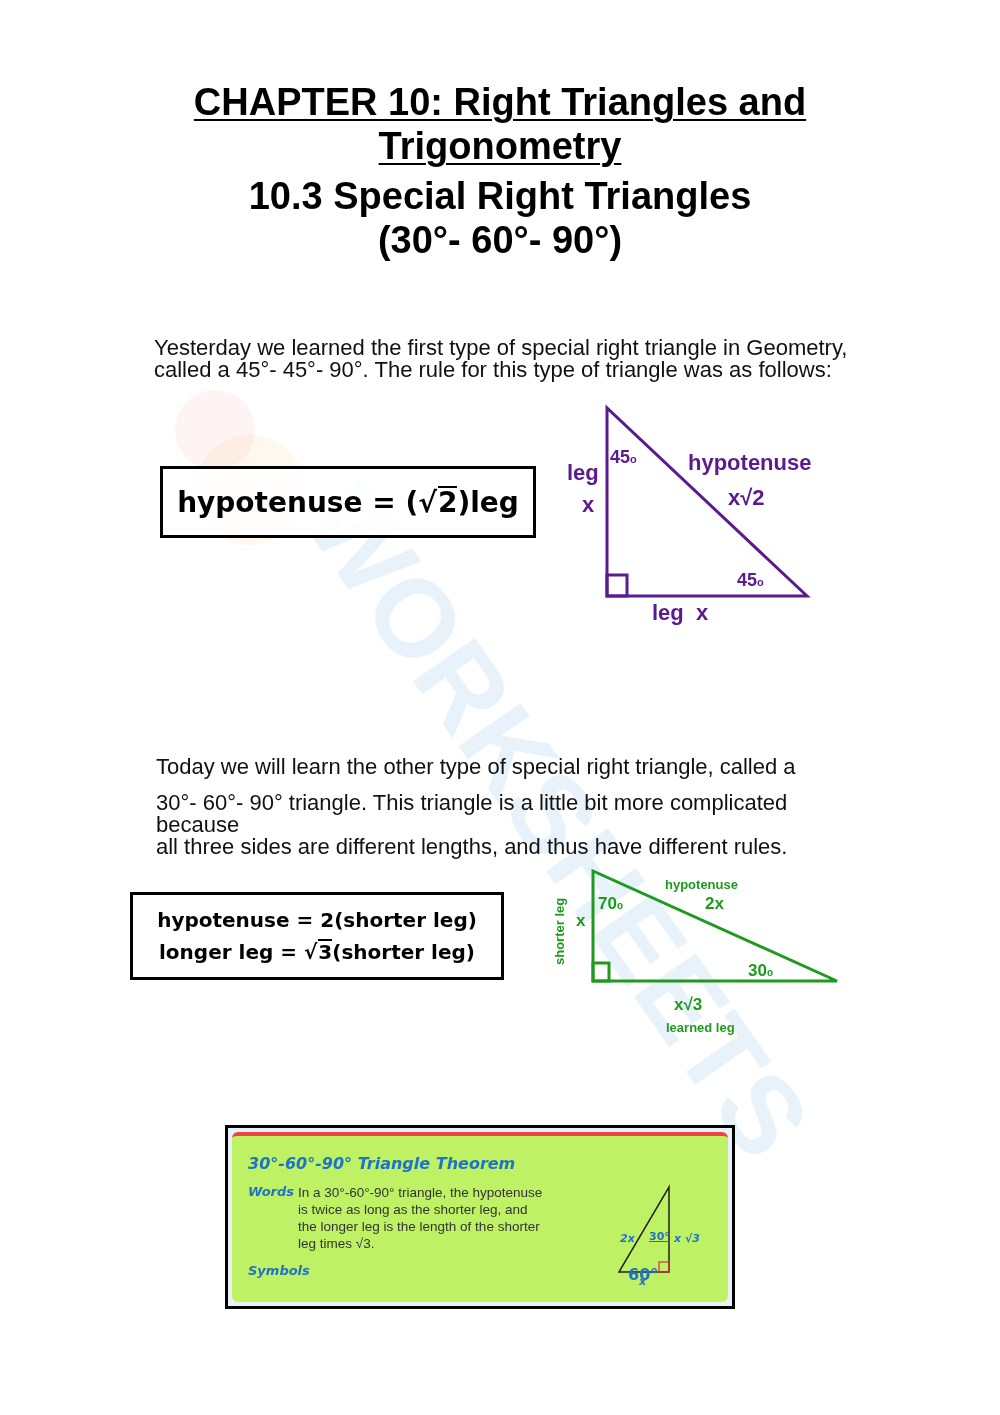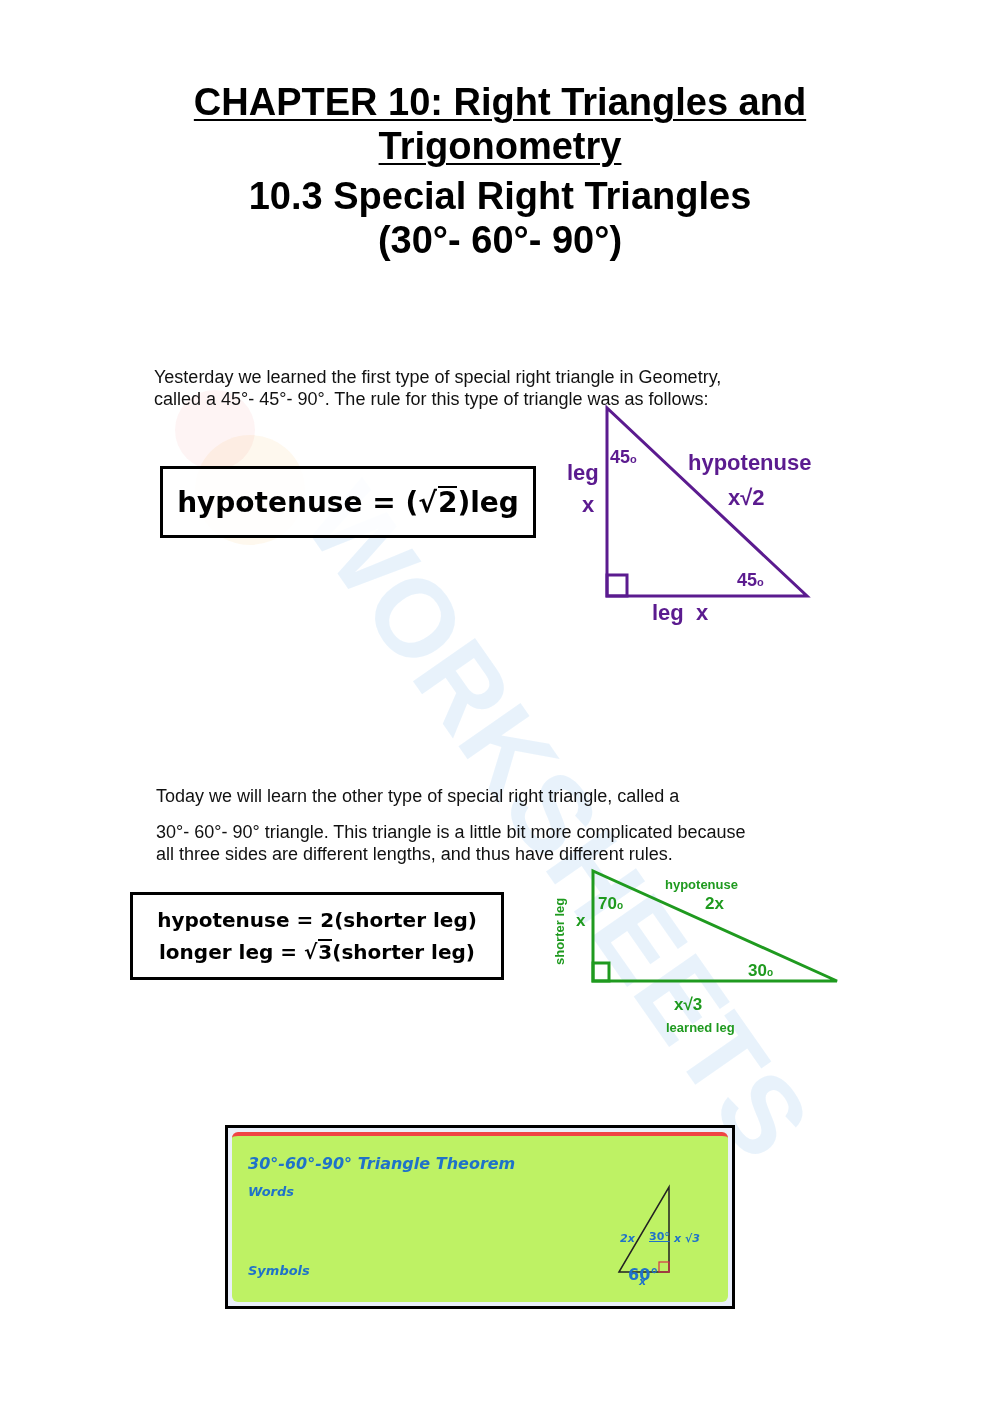--- a/index.html
+++ b/index.html
@@ -1,20 +1,20 @@
 <!DOCTYPE html>
 <html><head>
 <meta charset="utf-8">
 <style>
   html, body { margin: 0; padding: 0; }
   body { width: 1000px; height: 1415px; background: #ffffff; position: relative; overflow: hidden; font-family: "Liberation Sans", sans-serif; color: #000; }
   .abs { position: absolute; }
   .title { left: 0; width: 1000px; text-align: center; font-family: "Liberation Sans", sans-serif; font-weight: bold; font-size: 38px; line-height: 44px; }
   .title .u { text-decoration: underline; text-decoration-thickness: 2px; text-underline-offset: 4px; }
-  .para { font-size: 18px; line-height: 22px; color: #111; margin-top: 29px; }
+  .para { font-size: 22px; line-height: 22px; color: #111; }
   .rule-box { border: 3px solid #000; background: rgba(255,255,255,0.85); font-family: "DejaVu Sans", sans-serif; font-weight: bold; display: flex; flex-direction: column; justify-content: center; align-items: center; }
   .sqrt { display: inline-block; border-top: 2px solid #000; line-height: 1; padding-top: 1px; margin-left: 1px; }
   .svg-label { font-family: "Liberation Sans", sans-serif; font-weight: bold; }
   .theorem { left: 225px; top: 1125px; width: 504px; height: 178px; border: 3px solid #000; background: #eaf0fa; }
   .theorem-inner { position: absolute; left: 4px; top: 4px; right: 4px; bottom: 4px; background: #bef264; border-radius: 6px; border-top: 4px solid #ef4444; }
   .th-title { left: 16px; top: 18px; color: #1f72c9; font-weight: bold; font-style: italic; font-size: 16px; font-family: "DejaVu Sans", sans-serif; }
   .th-key { color: #1f72c9; font-weight: bold; font-style: italic; font-size: 13px; font-family: "DejaVu Sans", sans-serif; }
   .th-text { color: #333; font-size: 13.5px; line-height: 17px; font-family: "Liberation Sans", sans-serif; }
   .watermark { pointer-events: none; }
 </style>
@@ -80,20 +80,26 @@
 <div class="abs svg-label" style="left:665px;top:877px;font-size:13px;color:#1f9a1f;">hypotenuse</div>
 <div class="abs svg-label" style="left:705px;top:894px;font-size:17px;color:#1f9a1f;">2x</div>
 <div class="abs svg-label" style="left:748px;top:961px;font-size:17px;color:#1f9a1f;"><span>30</span><span style="font-size:10px;">o</span></div>
 <div class="abs svg-label" style="left:674px;top:995px;font-size:17px;color:#1f9a1f;">x√3</div>
 <div class="abs svg-label" style="left:666px;top:1020px;font-size:13px;color:#1f9a1f;">learned leg</div>
 
 <div class="abs theorem">
   <div class="theorem-inner">
     <div class="abs th-title">30°-60°-90° Triangle Theorem</div>
     <div class="abs th-key" style="left:16px;top:48px;text-align:right;">Words</div>
+    <div class="abs th-text" style="left:66px;top:48px;width:300px;">
+      <div>In a 30°-60°-90° triangle, the hypotenuse</div>
+      <div>is twice as long as the shorter leg, and</div>
+      <div>the longer leg is the length of the shorter</div>
+      <div>leg times √3.</div>
+    </div>
     <div class="abs th-key" style="left:16px;top:127px;">Symbols</div>
     <svg class="abs" style="left:375px;top:40px;" width="110" height="120">
       <polygon points="12,96 62,11 62,96" fill="none" stroke="#222" stroke-width="1.5"></polygon>
       <rect x="52" y="86" width="10" height="10" fill="none" stroke="#d9304a" stroke-width="1.2"></rect>
     </svg>
     <div class="abs th-key" style="left:388px;top:96px;font-size:11px;">2x</div>
     <div class="abs th-key" style="left:417px;top:94px;font-size:11px;font-style:normal;text-decoration:underline;">30°</div>
     <div class="abs th-key" style="left:442px;top:96px;font-size:11px;">x √3</div>
     <div class="abs th-key" style="left:396px;top:129px;font-size:16px;font-style:normal;">60°</div>
     <div class="abs th-key" style="left:407px;top:139px;font-size:11px;">x</div>

